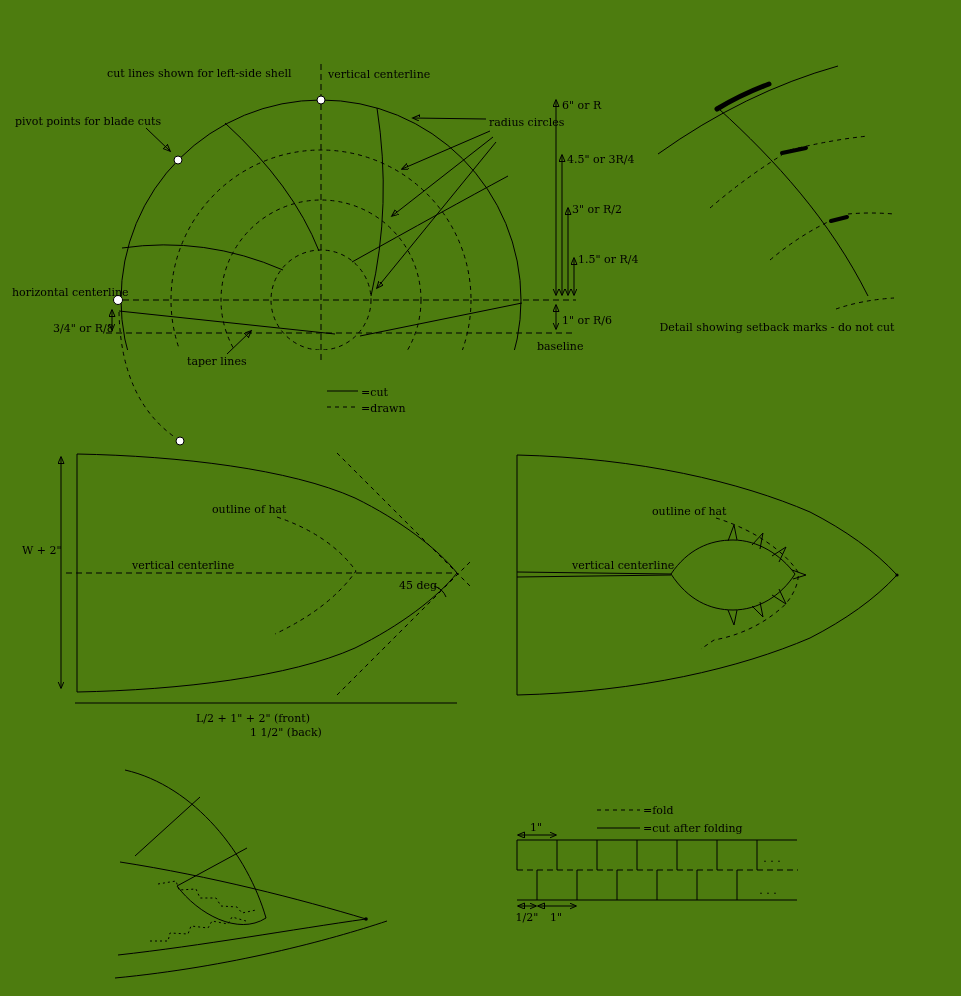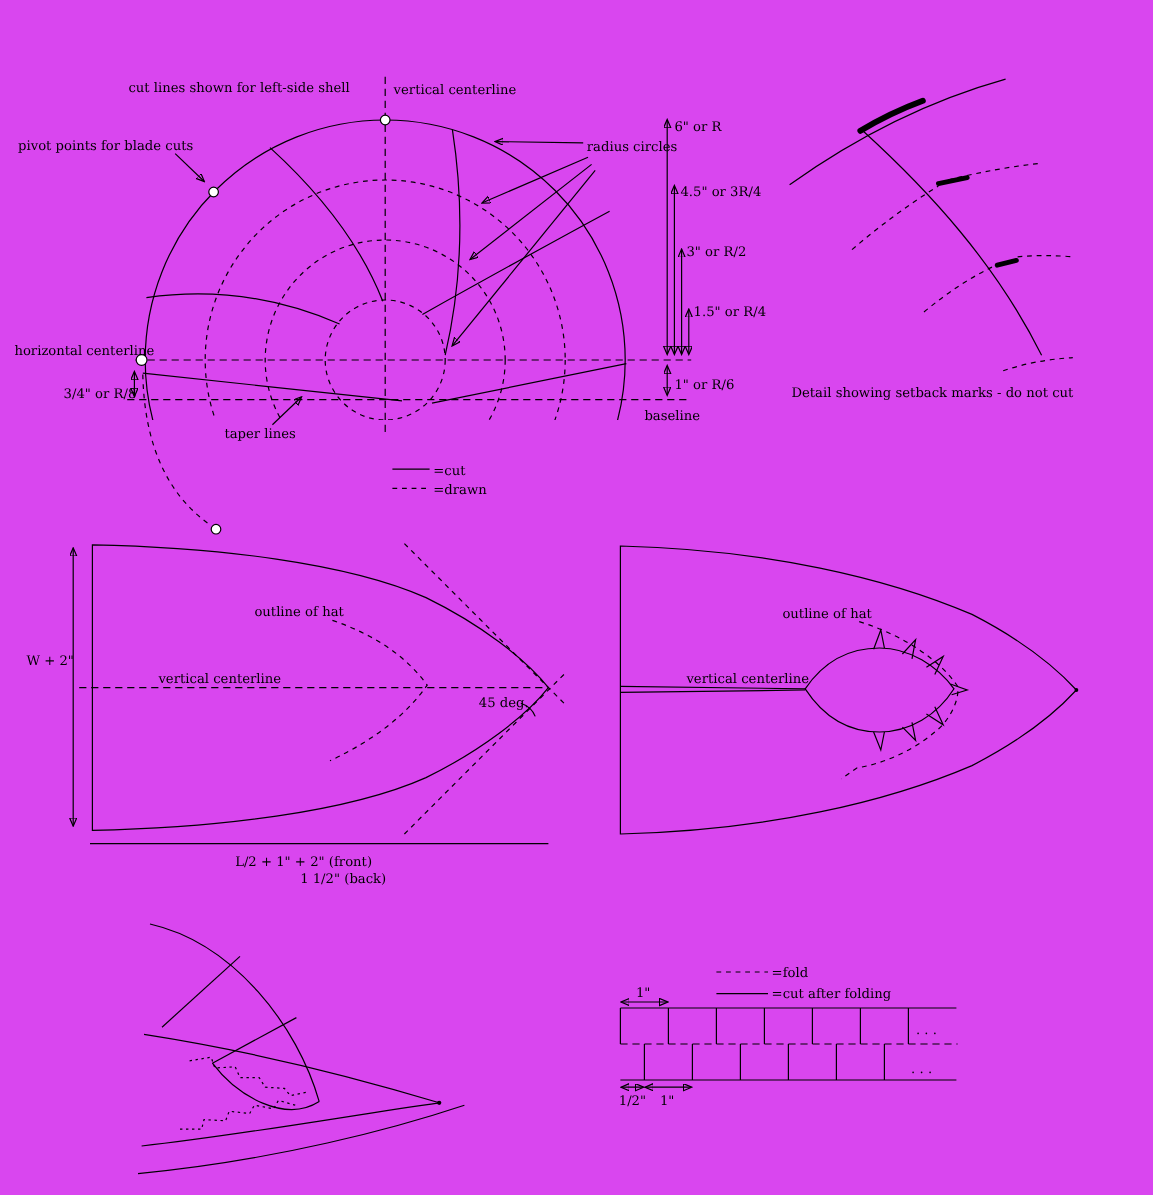--- a/index.html
+++ b/index.html
@@ -1,16 +1,16 @@
 <!DOCTYPE html>
 <html><head>
 <meta charset="utf-8">
 <style>
   html,body{margin:0;padding:0;background:#ffffff;}
-  .stage{position:relative;width:961px;height:996px;background:#d946ef;overflow:hidden;}
+  .stage{position:relative;width:961px;height:996px;background:#4d7c0f;overflow:hidden;}
   svg{display:block;}
   text{font-family:"DejaVu Serif","Liberation Serif",serif;font-size:11px;fill:#000;}
   .mid{text-anchor:middle;}
   path,line,circle{fill:none;stroke:#000;stroke-width:1;}
   .dash{stroke-dasharray:6,4;}
   .dash2{stroke-dasharray:4,4;}
   .dot{stroke-dasharray:2,3;}
   .thick5{stroke-width:5;stroke-linecap:round;}
   .thick4{stroke-width:4;stroke-linecap:round;}
   .pv{fill:#fff;stroke:#000;}

